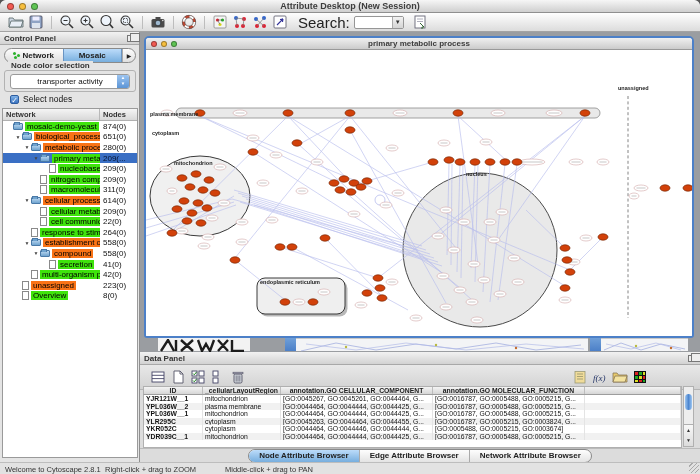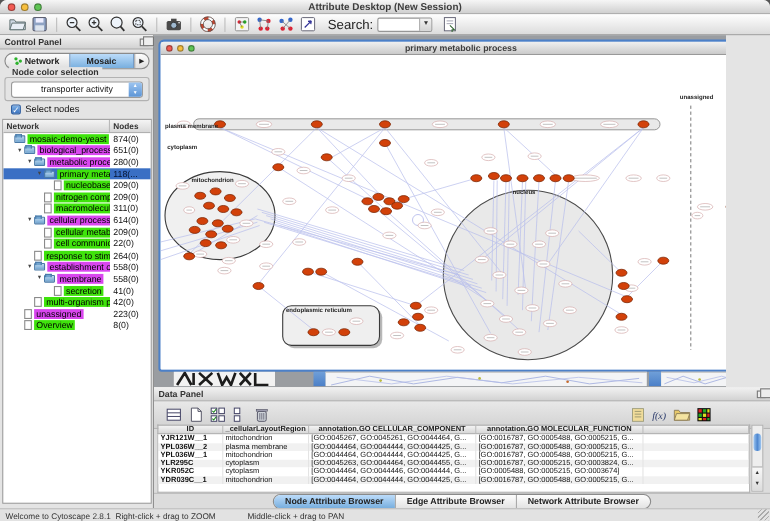--- a/index.html
+++ b/index.html
@@ -12,21 +12,21 @@
   .lights{position:absolute;left:7px;top:3px;display:flex;gap:5px;}
   .light{width:7px;height:7px;border-radius:50%;border:0.5px solid rgba(0,0,0,.35);}
   .title{width:100%;text-align:center;font-size:9px;font-weight:bold;color:#3d3d3d;line-height:13px;}
   
   .toolbar{position:absolute;left:0;top:13px;width:700px;height:19px;
     background:linear-gradient(#fefefe,#dcdcdc);border-bottom:1px solid #a3a3a3;
     display:flex;align-items:center;padding:0 6px;}
   .icon16{width:16px;height:16px;flex:none;margin:0 2px;display:inline-block;}
   .icon16 svg{width:16px;height:16px;display:block;}
   .tsep{width:1px;height:13px;background:#bdbdbd;margin:0 5px;flex:none;}
-  .search-label{font-size:12px;color:#222;margin:0 4px 0 8px;}
+  .search-label{font-size:15px;color:#222;margin:0 4px 0 8px;}
   .search-box{width:50px;height:13px;background:#fff;border:1px solid #969696;border-radius:2px;position:relative;flex:none;}
   .search-dd{position:absolute;right:0;top:0;width:11px;height:11px;background:linear-gradient(#f2f2f2,#d4d4d4);
     border-left:1px solid #aaa;font-size:6px;line-height:11px;text-align:center;color:#333;}
   
   .control-panel{position:absolute;left:0;top:32px;width:140px;height:430px;background:#e4e4e4;border-right:1px solid #909090;}
   .panel-header{height:13px;background:linear-gradient(#f2f2f2,#d2d2d2);border-bottom:1px solid #a8a8a8;
     font-size:8px;font-weight:bold;color:#333;padding:2px 4px;position:relative;}
   .float-icon{position:absolute;right:4px;top:3px;width:8px;height:7px;border:1px solid #777;background:#eee;}
   .float-icon:before{content:"";position:absolute;left:2px;top:-3px;width:8px;height:7px;border:1px solid #777;background:#eee;}
   .cp-tabs{position:absolute;left:4px;top:16px;width:132px;height:15px;display:flex;
@@ -54,26 +54,26 @@
   .tree-header .c2{width:37px;padding:1px 3px;}
   .tree-row{display:flex;align-items:center;height:10.6px;font-size:8px;white-space:nowrap;}
   .tree-row.sel{background:#3a6fc4;}
   .arr{width:8px;flex:none;font-size:5px;color:#444;text-align:center;}
   .ticon{flex:none;margin-right:2px;position:relative;}
   .ticon.folder{width:10px;height:7px;background:linear-gradient(#bcd8f0,#6fa3cf);border:1px solid #4a7aa8;border-radius:1px;}
   .ticon.folder:before{content:"";position:absolute;left:0;top:-2px;width:4px;height:2px;background:#6fa3cf;border:1px solid #4a7aa8;border-bottom:none;}
   .ticon.file{width:7px;height:9px;background:#fff;border:1px solid #8a8a8a;}
   .tlabel{padding:0 2px;color:#000;overflow:hidden;flex:0 1 auto;min-width:0;text-align:center;}
   .tlabel.green{background:#3fe30c;}
-  .tlabel.red{background:#d946ef;}
+  .tlabel.red{background:#f97316;}
   .tspace{flex:1 1 auto;min-width:0;}
   .tcount{flex:none;width:37px;padding-left:3px;color:#111;overflow:hidden;}
   .tree-row.sel .tcount{color:#04122e;}
   
-  .desktop{position:absolute;left:140px;top:32px;width:520px;height:320px;background:#9a9da1;overflow:hidden;}
+  .desktop{position:absolute;left:140px;top:32px;width:560px;height:320px;background:#9a9da1;overflow:hidden;}
   .net-window{position:absolute;left:4px;top:4px;width:550px;height:302px;border:2px solid #4c80c8;border-radius:5px 5px 3px 3px;background:#fff;overflow:hidden;}
   .net-title{height:12px;background:linear-gradient(#f0f0f0,#cbcbcb);border-bottom:1px solid #999;position:relative;}
   .net-title .lights{left:5px;top:3px;gap:4px;}
   .net-title .light{width:6px;height:6px;}
   .net-title .title{font-size:8px;line-height:12px;}
   .net-canvas{position:relative;width:546px;height:286px;background:#fff;}
   .net-canvas svg{display:block;}
   .frag{position:absolute;top:306px;height:13px;}
   .frag-dark{left:18px;width:92px;background:#f2f2f2;}
   .frag-blue{width:11px;background:linear-gradient(#6f9fd8,#4c80c8);}
@@ -290,21 +290,21 @@
             <span class="tlabel red">metabolic process</span>
             <span class="tspace"></span>
             <span class="tcount">280(0)</span>
           </div>
           <div class="tree-row sel">
             <span style="width: 29px; flex: 0 0 auto;"></span>
             <span class="arr">▼</span>
             <span class="ticon folder"></span>
             <span class="tlabel green">primary metabolic proce</span>
             <span class="tspace"></span>
-            <span class="tcount">118(...</span>
+            <span class="tcount">209(...</span>
           </div>
           <div class="tree-row">
             <span style="width: 38px; flex: 0 0 auto;"></span>
             <span class="arr"></span>
             <span class="ticon file"></span>
             <span class="tlabel green">nucleobase-contain</span>
             <span class="tspace"></span>
             <span class="tcount">209(0)</span>
           </div>
           <div class="tree-row">
@@ -360,21 +360,21 @@
             <span class="arr">▼</span>
             <span class="ticon folder"></span>
             <span class="tlabel red">establishment of loc</span>
             <span class="tspace"></span>
             <span class="tcount">558(0)</span>
           </div>
           <div class="tree-row">
             <span style="width: 29px; flex: 0 0 auto;"></span>
             <span class="arr">▼</span>
             <span class="ticon folder"></span>
-            <span class="tlabel red">membrane</span>
+            <span class="tlabel red">compound</span>
             <span class="tspace"></span>
             <span class="tcount">558(0)</span>
           </div>
           <div class="tree-row">
             <span style="width: 38px; flex: 0 0 auto;"></span>
             <span class="arr"></span>
             <span class="ticon file"></span>
             <span class="tlabel green">secretion</span>
             <span class="tspace"></span>
             <span class="tcount">41(0)</span>

